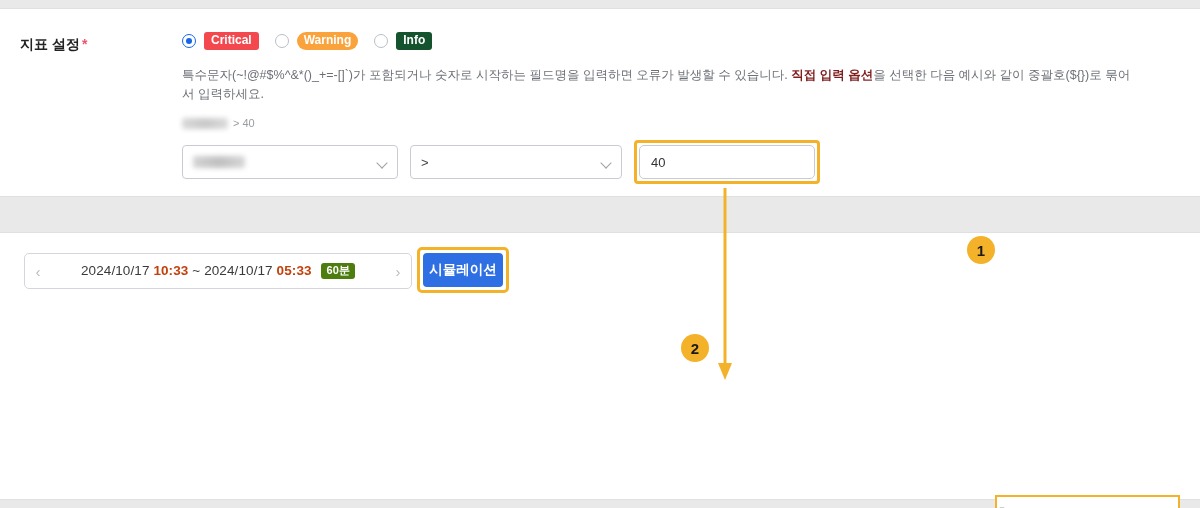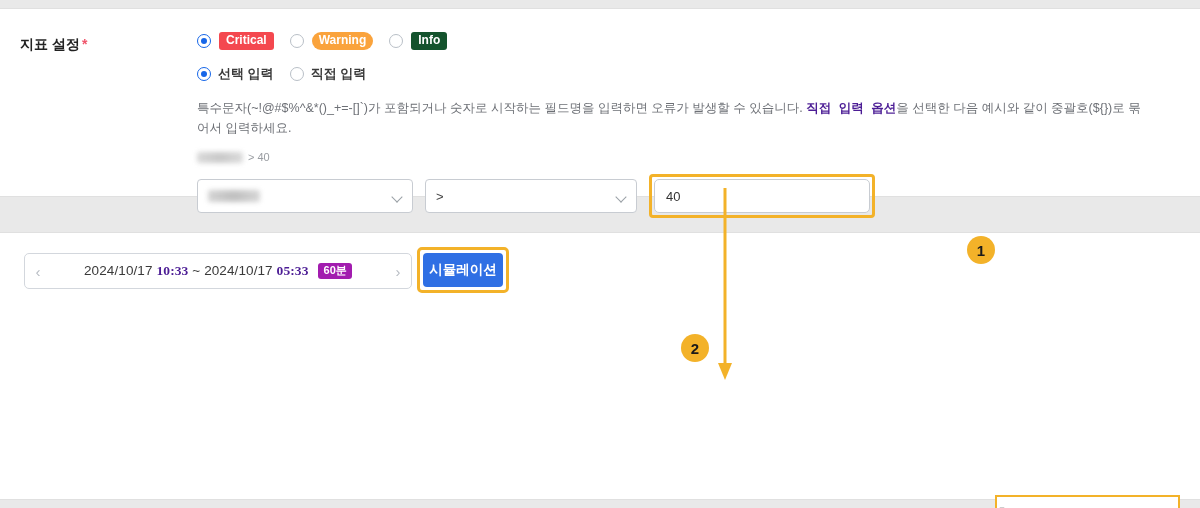--- a/index.html
+++ b/index.html
@@ -17,21 +17,21 @@
     position:absolute;left:0;top:8px;width:1200px;height:189px;
     background:#fff;border-top:1px solid #e0e0e0;border-bottom:1px solid #e0e0e0;
     box-sizing:border-box;
   }
   .form-label{
     position:absolute;left:20px;top:27px;
     font-size:14px;font-weight:bold;color:#222;white-space:nowrap;
   }
   .req{color:#f0556b;font-weight:bold;margin-left:2px;}
 
-  .field-col{position:absolute;left:197px;top:20px;width:1000px;}
+  .field-col{position:absolute;left:182px;top:20px;width:1000px;}
 
   .radio-row{display:flex;align-items:center;height:24px;}
   .radio-row.second{margin-top:9px;}
   .radio-item{display:flex;align-items:center;margin-right:16px;}
   .radio{
     width:14px;height:14px;border-radius:50%;
     border:1px solid #b9bfc7;background:#fff;box-sizing:border-box;
     display:inline-block;position:relative;flex:none;
   }
   .radio.on{border:1px solid #1666e8;}
@@ -44,21 +44,21 @@
     font-size:12px;font-weight:bold;color:#fff;line-height:13px;
   }
   .badge.critical{background:#f4484f;}
   .badge.warning{background:#faa33c;border-radius:9px;}
   .badge.info{background:#14532d;}
   .radio-text{margin-left:7px;font-size:13px;font-weight:bold;color:#3b3b3b;}
 
   .desc{
     margin-top:13px;width:950px;font-size:12.5px;color:#6d7076;line-height:19px;
   }
-  .desc b{color:#4c1d95;font-weight:bold;font-family:Liberation Mono, monospace;}
+  .desc b{color:#7f1d1d;font-weight:bold;}
 
   .example{
     margin-top:11px;height:16px;font-size:11px;color:#9a9da2;
     display:flex;align-items:center;
   }
   .blur-sm{
     display:inline-block;width:46px;height:11px;margin-right:5px;
     background:linear-gradient(90deg,#d2d2d2,#bfbfbf,#d5d5d5);
     filter:blur(2.6px);border-radius:2px;opacity:.85;
   }
@@ -81,21 +81,21 @@
   .blur-lg{
     display:inline-block;width:52px;height:12px;
     background:linear-gradient(90deg,#cfcfcf,#b9b9b9,#d2d2d2);
     filter:blur(2.8px);border-radius:2px;opacity:.9;
   }
   .hl-wrap{
     margin-left:12px;border:3px solid #f3b229;border-radius:4px;padding:2px;
     display:inline-flex;
   }
   .value-input{
-    width:216px;height:34px;border:1px solid #c8ccd2;border-radius:5px;background:#fff;
+    width:176px;height:34px;border:1px solid #c8ccd2;border-radius:5px;background:#fff;
     box-sizing:border-box;padding:0 11px;font-size:13px;color:#333;
     font-family:"Liberation Sans",sans-serif;outline:none;
   }
 
   
   .panel-bot{
     position:absolute;left:0;top:232px;width:1200px;height:268px;
     background:#fff;border-top:1px solid #e0e0e0;border-bottom:1px solid #e0e0e0;
     box-sizing:border-box;
   }
@@ -105,23 +105,23 @@
     display:flex;align-items:center;justify-content:center;
   }
   .arrow-btn{
     width:26px;text-align:center;color:#b7bcc3;font-size:15px;cursor:pointer;
     flex:none;line-height:1;
   }
   .range-text{
     flex:1;text-align:center;font-size:13.5px;color:#3a3a3a;white-space:nowrap;
     letter-spacing:.1px;
   }
-  .range-text b{font-weight:bold;color:#4c1d95;font-family:Liberation Serif, serif;}
+  .range-text b{font-weight:bold;color:#c2410c;}
   .badge-60{
-    display:inline-block;background:#a21caf;color:#fff;font-size:11px;font-weight:bold;
+    display:inline-block;background:#4d7c0f;color:#fff;font-size:11px;font-weight:bold;
     border-radius:3px;padding:2px 5px 3px;margin-left:6px;vertical-align:1px;line-height:11px;
   }
   .sim-hl{
     position:absolute;left:417px;top:14px;
     border:3px solid #f3b229;border-radius:5px;padding:3px;
   }
   .sim-btn{
     width:80px;height:34px;background:#2f6fe4;color:#ffffff;border:none;border-radius:4px;
     font-size:13.5px;font-weight:bold;font-family:"Liberation Sans",sans-serif;cursor:pointer;
   }
@@ -165,30 +165,20 @@
         <label class="radio-item">
           <span class="radio"></span>
           <span class="badge warning">Warning</span>
         </label>
         <label class="radio-item">
           <span class="radio"></span>
           <span class="badge info">Info</span>
         </label>
       </div>
 
-      <div class="radio-row second">
-        <label class="radio-item">
-          <span class="radio on"></span>
-          <span class="radio-text">선택 입력</span>
-        </label>
-        <label class="radio-item">
-          <span class="radio"></span>
-          <span class="radio-text">직접 입력</span>
-        </label>
-      </div>
 
       <div class="desc">
         <span>특수문자(~!@#$%^&amp;*()_+=-[]`)가 포함되거나 숫자로 시작하는 필드명을 입력하면 오류가 발생할 수 있습니다. </span><b>직접 입력 옵션</b><span>을 선택한 다음 예시와 같이 중괄호(${})로 묶어서 입력하세요.</span>
       </div>
 
       <div class="example">
         <span class="blur-sm"></span>
         <span>&gt; 40</span>
       </div>
 

